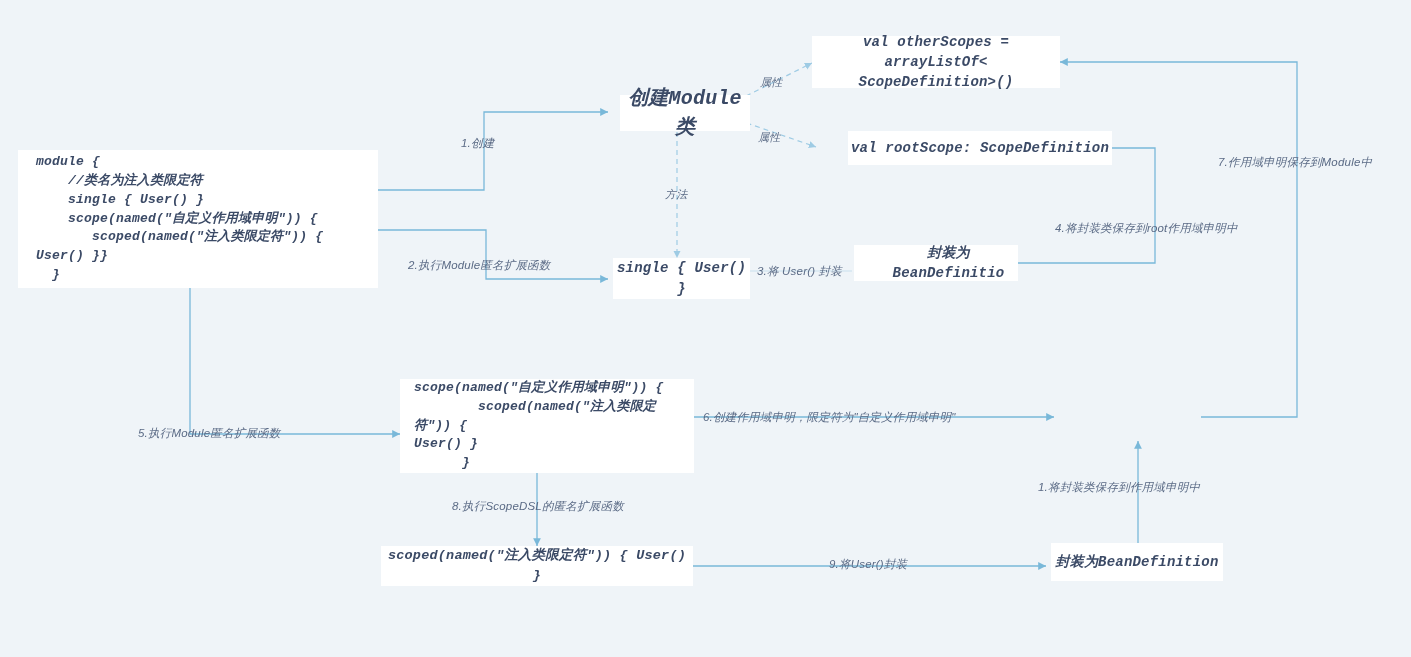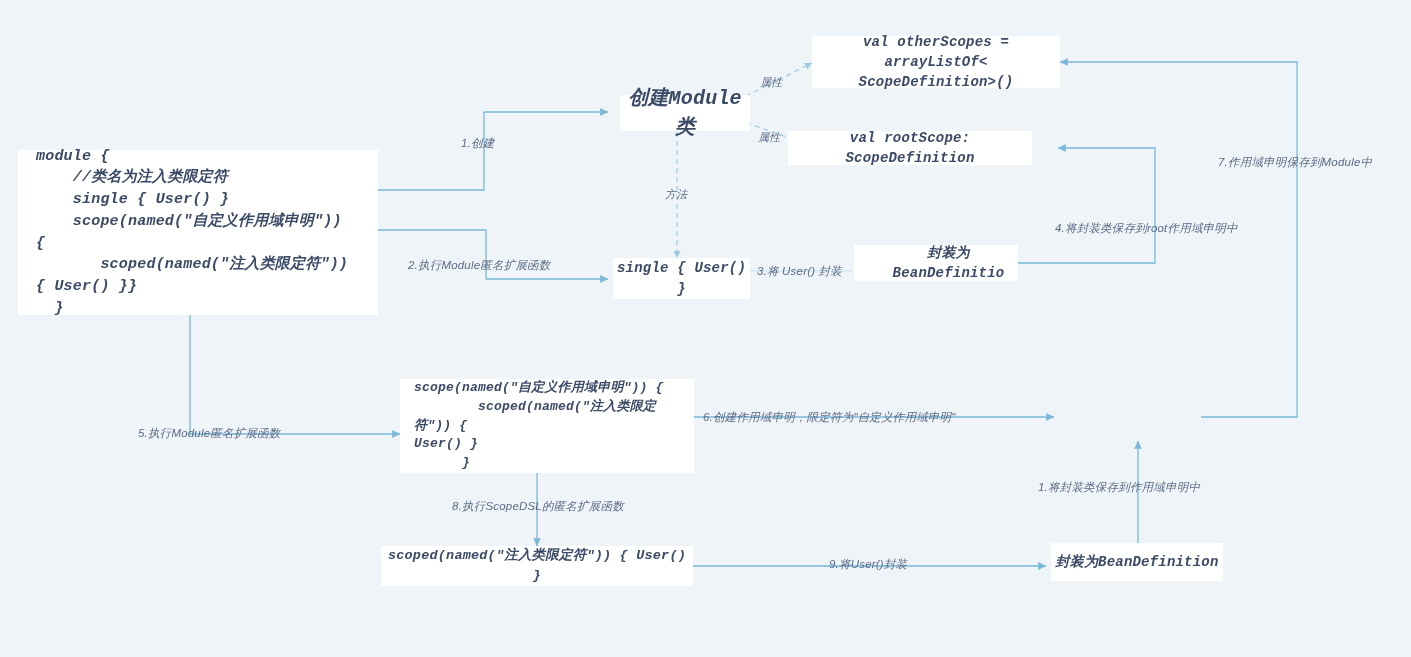--- a/index.html
+++ b/index.html
@@ -87,39 +87,39 @@
 
     <path d="M1201,417 L1297,417 L1297,62 L1060,62" fill="none" stroke="#79b8d9" stroke-width="1.3" marker-end="url(#arrow)"></path>
 
     <path d="M537,473 L537,546" fill="none" stroke="#79b8d9" stroke-width="1.3" marker-end="url(#arrow)"></path>
 
     <path d="M693,566 L1046,566" fill="none" stroke="#79b8d9" stroke-width="1.3" marker-end="url(#arrow)"></path>
 
     <path d="M1138,547 L1138,441" fill="none" stroke="#79b8d9" stroke-width="1.3" marker-end="url(#arrow)"></path>
   </svg>
 
-  <div class="node left-align" style="left:18px; top:150px; width:360px; height:165px; padding:1px 18px; font-size:15px;">
+  <div class="node left-align" style="left:18px; top:150px; width:360px; height:138px; padding:1px 18px; font-size:13px;">
     <span class="node-text">module {
     //类名为注入类限定符
     single { User() }
     scope(named("自定义作用域申明")) {
        scoped(named("注入类限定符")) { User() }}
   }</span>
   </div>
 
   <div class="node" style="left:608px; top:95px; width:130px; height:36px; font-size:20px;margin-left:12px;">
     <span class="node-text">创建Module类</span>
   </div>
 
   <div class="node" style="left:812px; top:36px; width:248px; height:52px; font-size:14px;">
     <span class="node-text">val otherScopes = arrayListOf&lt;
 ScopeDefinition&gt;()</span>
   </div>
 
-  <div class="node" style="left:788px; top:131px; width:244px; height:34px; font-size:14px;">
+  <div class="node" style="left:848px; top:131px; width:264px; height:34px; font-size:14px;">
     <span class="node-text">val rootScope: ScopeDefinition</span>
   </div>
 
   <div class="node" style="left:613px; top:258px; width:137px; height:41px; font-size:14px;">
     <span class="node-text">single { User() }</span>
   </div>
 
   <div class="node" style="left:854px; top:245px; width:164px; height:36px; font-size:14px;padding-left:25px;">
     <span class="node-text">封装为BeanDefinitio</span>
   </div>

